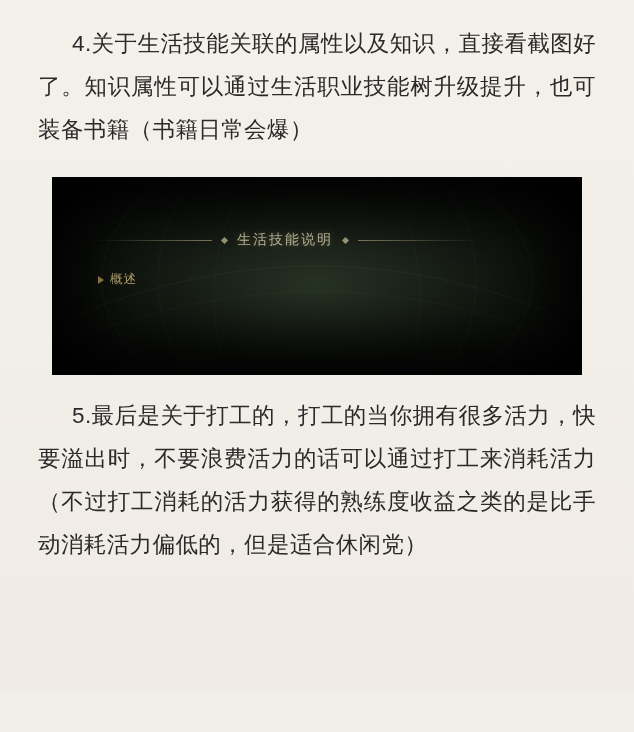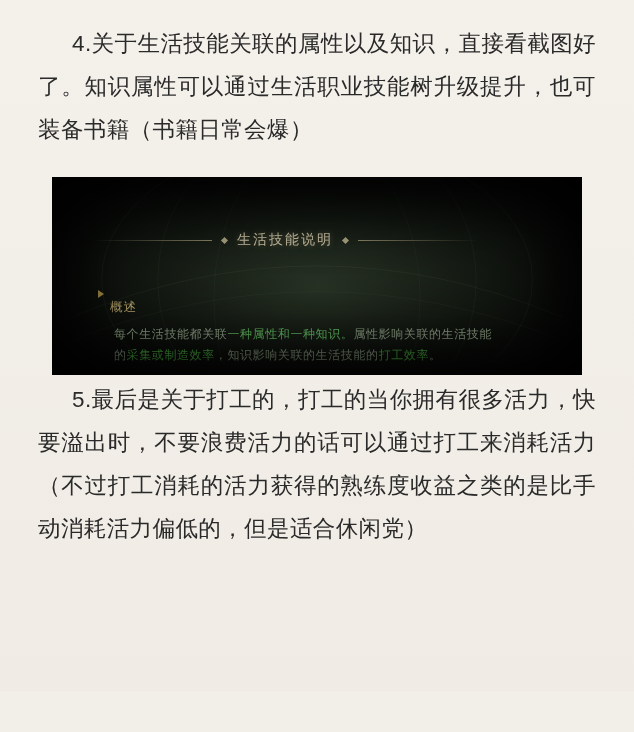--- a/index.html
+++ b/index.html
@@ -28,21 +28,21 @@
     letter-spacing: 0.4px;
     text-align: justify;
     text-justify: inter-ideograph;
     margin: 0;
   }
   .para-1 {
     padding-top: 22px;
     text-indent: 34px;
   }
   .para-2 {
-    padding-top: 3px;
+    padding-top: 19px;
     text-indent: 34px;
   }
   .figure {
     margin: 26px 14px 0 14px;
     height: 198px;
     position: relative;
     background: #0b0b0b;
     overflow: hidden;
   }
   .fig-bg {
@@ -103,21 +103,20 @@
     width: 0;
     height: 0;
     border-left: 6px solid #b89b4e;
     border-top: 4px solid transparent;
     border-bottom: 4px solid transparent;
   }
   .fig-section-label {
     color: #c8b375;
     font-size: 12.5px;
     letter-spacing: 1px;
-    margin-top: 28px;
   }
   .fig-body {
     margin-top: 8px;
     padding-left: 22px;
     font-size: 12px;
     line-height: 21px;
     color: #9fb295;
     letter-spacing: 0.6px;
   }
   .hl-attr { color: #6fd36f; }
@@ -153,23 +152,19 @@
         <span class="fig-title">生活技能说明</span>
         <span class="diamond"></span>
         <div class="rule right"></div>
       </div>
 
       <div class="fig-section">
         <span class="fig-section-mark"></span>
         <span class="fig-section-label">概述</span>
       </div>
 
-      <div class="fig-body">
-        <div><span>每个生活技能都关联</span><span class="hl-attr">一种属性和一种知识。</span><span>属性影响关联的生活技能</span></div>
-        <div><span>的</span><span class="hl-eff">采集或制造效率</span><span>，知识影响关联的生活技能的</span><span class="hl-eff">打工效率</span><span>。</span></div>
-      </div>
     </div>
     <div class="fig-vignette"></div>
   </div>
 
   <p class="para para-2">5.最后是关于打工的，打工的当你拥有很多活力，快要溢出时，不要浪费活力的话可以通过打工来消耗活力（不过打工消耗的活力获得的熟练度收益之类的是比手动消耗活力偏低的，但是适合休闲党）</p>
 
 </div>
 
 </body></html>

